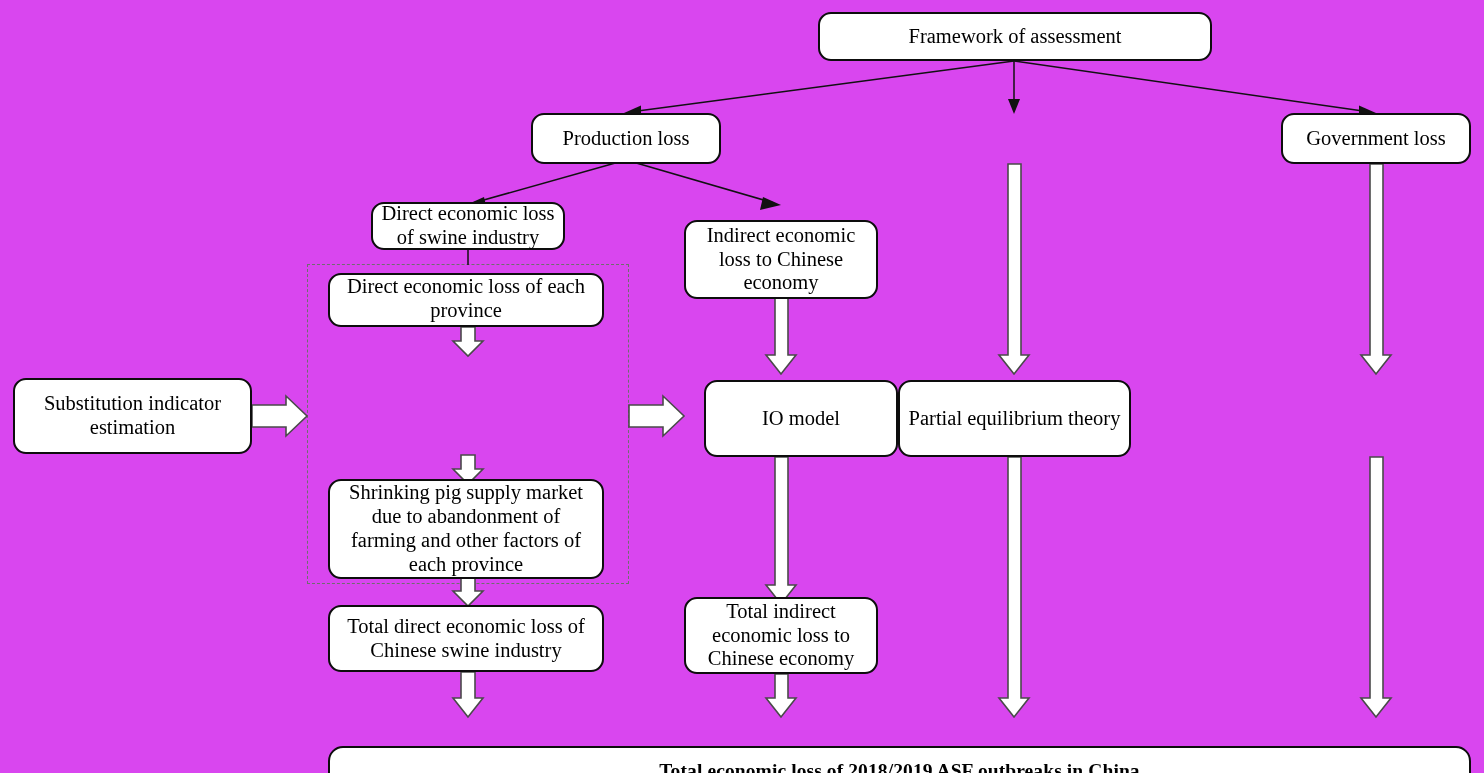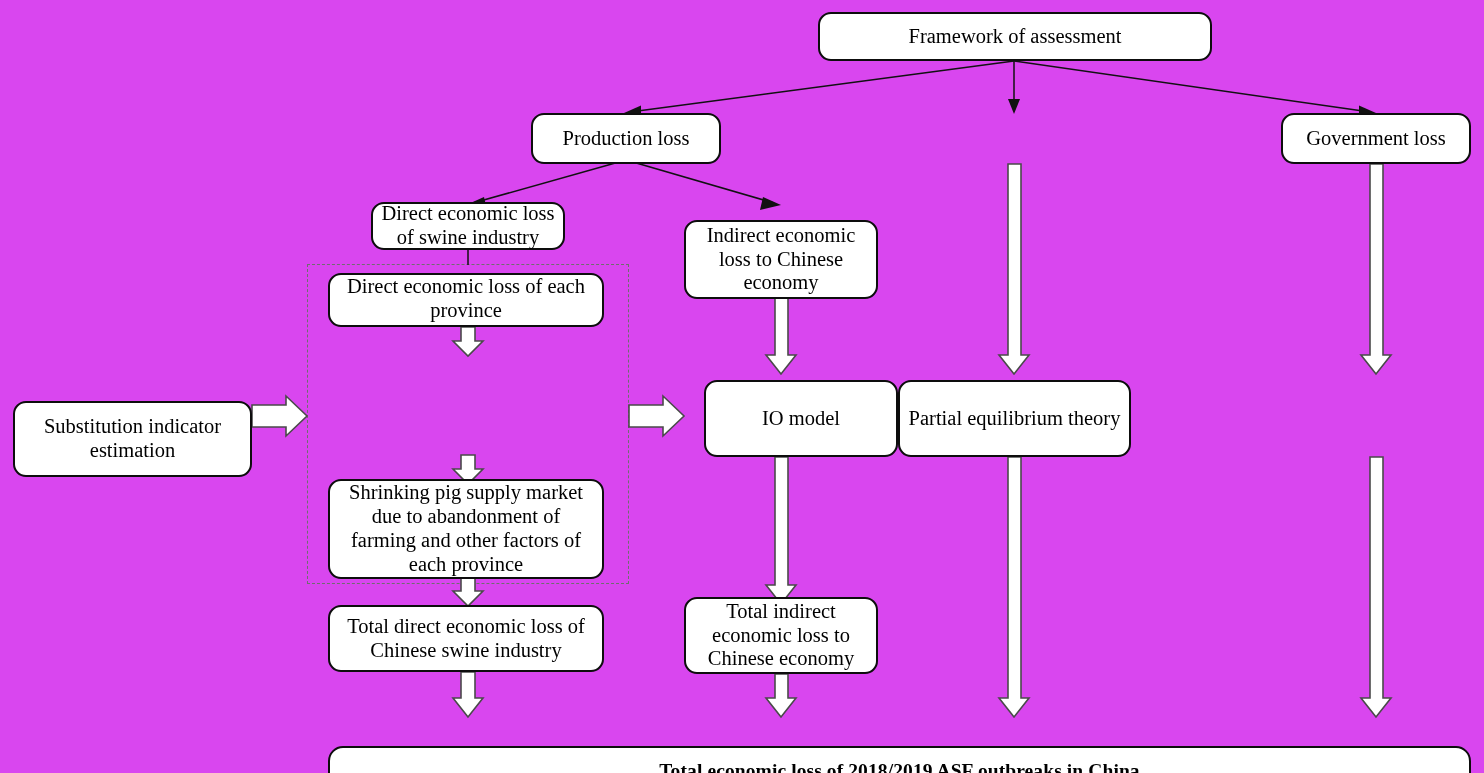--- a/index.html
+++ b/index.html
@@ -146,21 +146,21 @@
   </div>
 
   <div class="node" style="left:371px;top:202px;width:194px;height:48px;">
     <span>Direct economic loss of swine industry</span>
   </div>
 
   <div class="node" style="left:684px;top:202px;width:194px;height:79px;margin-top:18px;">
     <span>Indirect economic loss to Chinese economy</span>
   </div>
 
-  <div class="node" style="left:13px;top:378px;width:239px;height:76px;margin-top:23px;">
+  <div class="node" style="left:13px;top:378px;width:239px;height:76px;">
     <span>Substitution indicator estimation</span>
   </div>
 
   <div class="node" style="left:328px;top:273px;width:276px;height:54px;align-items:flex-end;">
     <span>Direct economic loss of each province</span>
   </div>
 
 
   <div class="node" style="left:328px;top:479px;width:276px;height:100px;">
     <span>Shrinking pig supply market due to abandonment of farming and other factors of each province</span>

